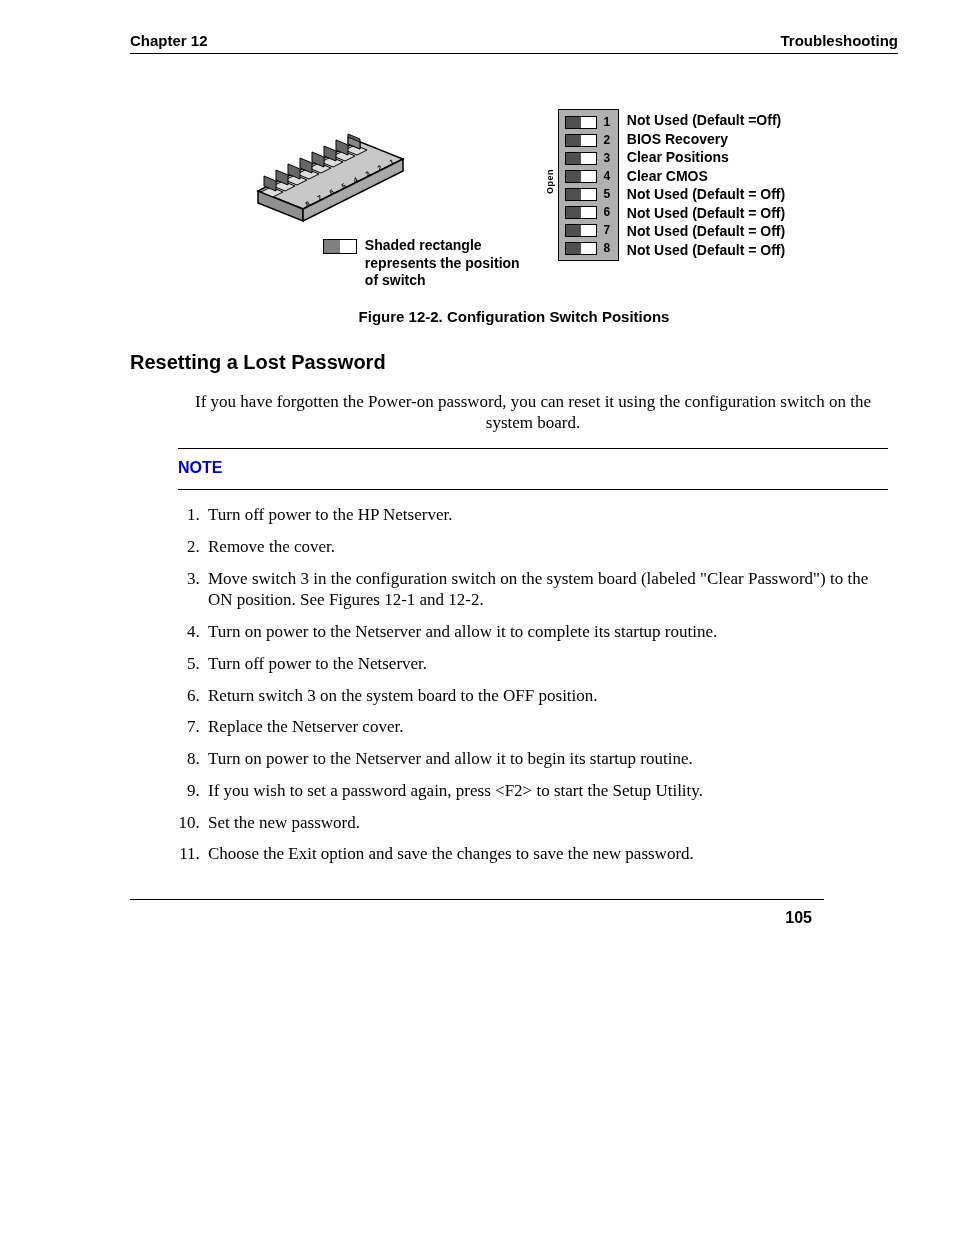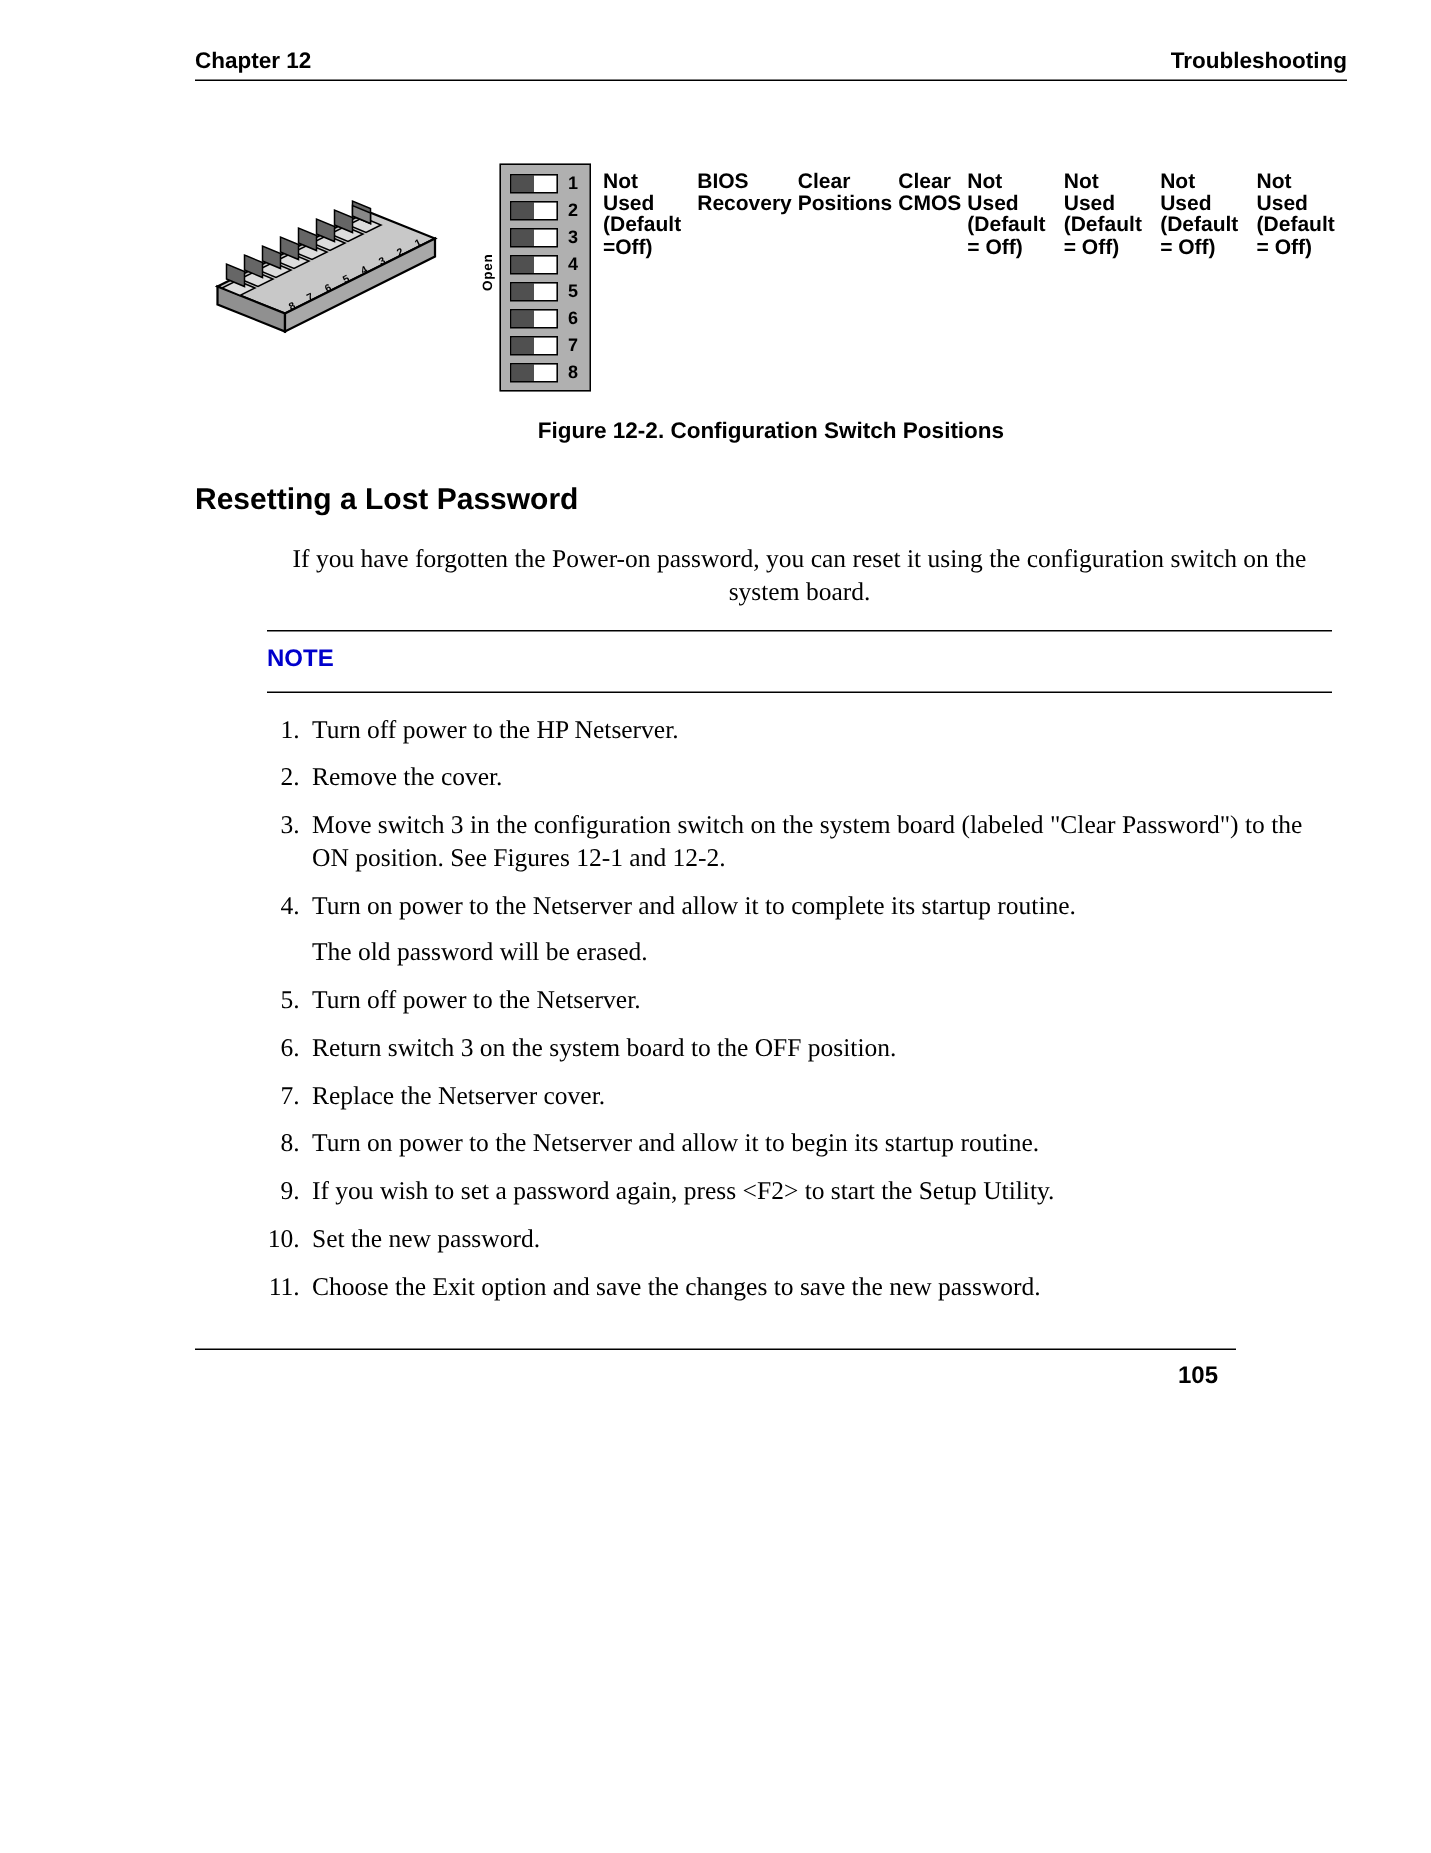--- a/index.html
+++ b/index.html
@@ -92,21 +92,21 @@
     border: 1.2px solid #000;
     background: linear-gradient(to right, #505050 50%, #fff 50%);
   }
   .sw-num {
     font-size: 12px;
     width: 10px;
     text-align: center;
   }
   .switch-labels {
     display: flex;
-    flex-direction: row;
+    flex-direction: column;
     gap: 4px;
     padding-top: 4px;
     margin-left: 8px;
   }
   .switch-labels div {
     height: 14.5px;
     line-height: 14.5px;
     font-size: 14px;
   }
   .figure-caption {
@@ -249,20 +249,24 @@
               <text x="136" y="62" transform="rotate(-27 136 62)">2</text>
               <text x="124" y="68" transform="rotate(-27 124 68)">3</text>
               <text x="112" y="74" transform="rotate(-27 112 74)">4</text>
               <text x="100" y="80" transform="rotate(-27 100 80)">5</text>
               <text x="88" y="86" transform="rotate(-27 88 86)">6</text>
               <text x="76" y="92" transform="rotate(-27 76 92)">7</text>
               <text x="64" y="98" transform="rotate(-27 64 98)">8</text>
             </g>
           </svg>
         </div>
+        <div class="legend-box">
+          <div class="legend-chip"></div>
+          <div class="legend-text" style="max-width:160px;">Shaded rectangle represents the position of switch</div>
+        </div>
       </div>
 
       <div class="switch-diagram">
         <div class="open-col">
           <span class="open-label">Open</span>
         </div>
         <div class="switch-box">
           <div class="switch-row">
               <div class="sw-chip"></div>
               <span class="sw-num">1</span>
@@ -317,21 +321,21 @@
   <p class="body-text intro">If you have forgotten the Power-on password, you can reset it using the configuration switch on the system board.</p>
 
   <div class="note-box">
     <span class="note-label">NOTE</span>
   </div>
 
   <ol class="steps">
     <li><span>Turn off power to the HP Netserver.</span></li>
     <li><span>Remove the cover.</span></li>
     <li><span>Move switch 3 in the configuration switch on the system board (labeled "Clear Password") to the ON position. See Figures 12-1 and 12-2.</span></li>
-    <li><span>Turn on power to the Netserver and allow it to complete its startup routine.</span><span class="sub">The old password will be erased.</span></li>
+    <li><span>Turn on power to the Netserver and allow it to complete its startup routine.</span></li>
     <li><span>Turn off power to the Netserver.</span></li>
     <li><span>Return switch 3 on the system board to the OFF position.</span></li>
     <li><span>Replace the Netserver cover.</span></li>
     <li><span>Turn on power to the Netserver and allow it to begin its startup routine.</span></li>
     <li><span>If you wish to set a password again, press &lt;F2&gt; to start the Setup Utility.</span></li>
     <li><span>Set the new password.</span></li>
     <li><span>Choose the Exit option and save the changes to save the new password.</span></li>
   </ol>
 
   <div class="footer-rule"></div>

